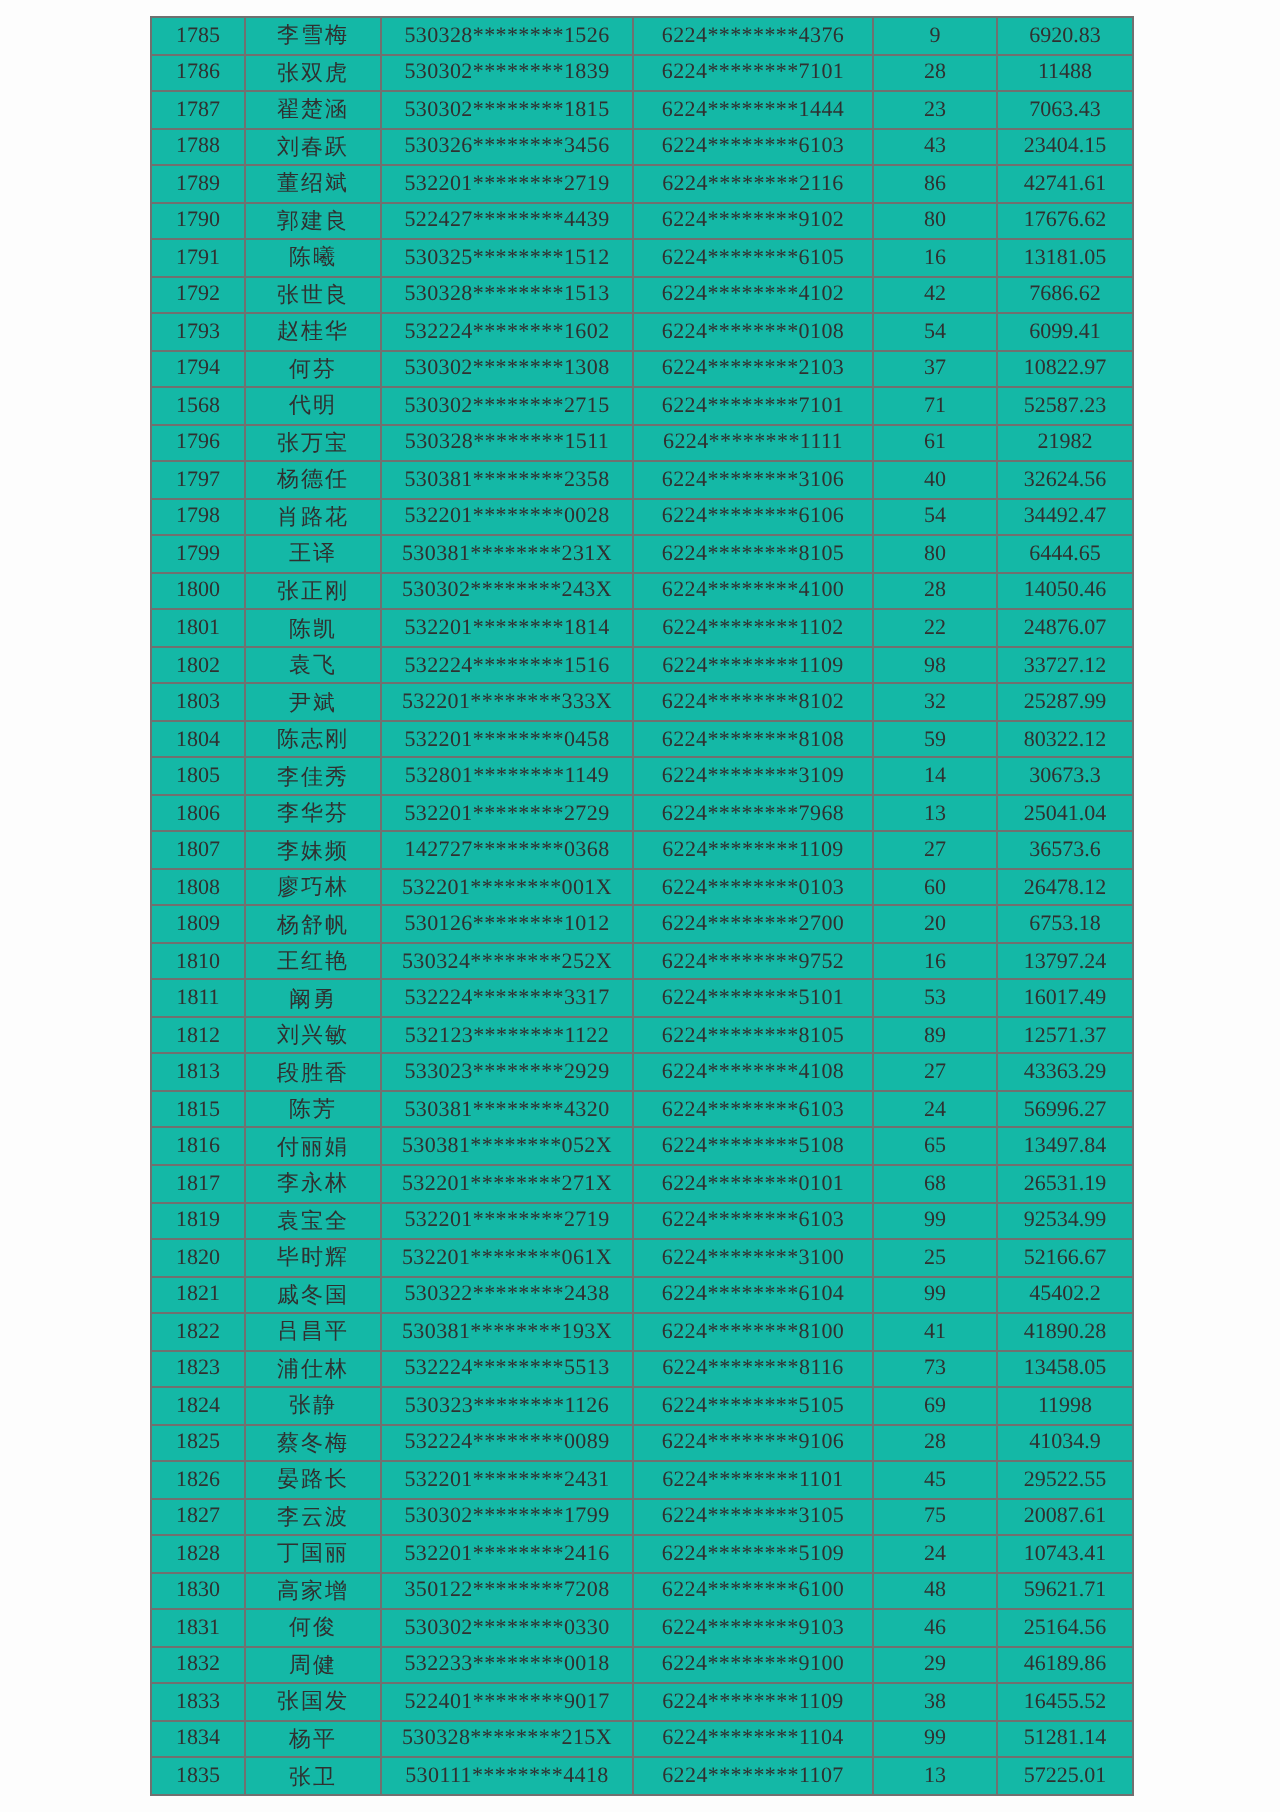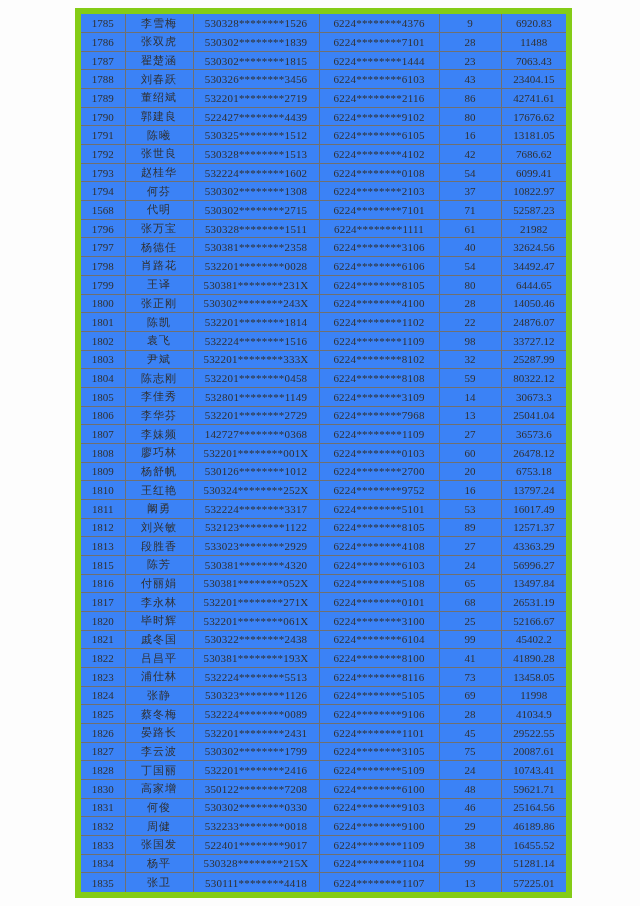--- a/index.html
+++ b/index.html
@@ -13,22 +13,22 @@
     position: relative;
     width: 640px; height: 906px;
     background: #fdfdfd;
   }
   table.payments {
     position: absolute;
     left: 75px; top: 8px;
     width: 491px; height: 890px;
     border-collapse: collapse;
     table-layout: fixed;
-    background: #3b82f6;
-    border: 6px solid #84cc16;
+    background: #14b8a6;
+    border: 1px solid #84cc16;
   }
   table.payments td {
     border: 1px solid #707070;
     text-align: center;
     vertical-align: middle;
     padding: 0;
     font-size: 11px;
     color: #303030;
     white-space: nowrap;
     overflow: hidden;
@@ -303,20 +303,28 @@
         </tr>
         <tr>
           <td class="c0">1817</td>
           <td class="c1">李永林</td>
           <td class="c2">532201********271X</td>
           <td class="c3">6224********0101</td>
           <td class="c4">68</td>
           <td class="c5">26531.19</td>
         </tr>
         <tr>
+          <td class="c0">1819</td>
+          <td class="c1">袁宝全</td>
+          <td class="c2">532201********2719</td>
+          <td class="c3">6224********6103</td>
+          <td class="c4">99</td>
+          <td class="c5">92534.99</td>
+        </tr>
+        <tr>
           <td class="c0">1820</td>
           <td class="c1">毕时辉</td>
           <td class="c2">532201********061X</td>
           <td class="c3">6224********3100</td>
           <td class="c4">25</td>
           <td class="c5">52166.67</td>
         </tr>
         <tr>
           <td class="c0">1821</td>
           <td class="c1">戚冬国</td>

